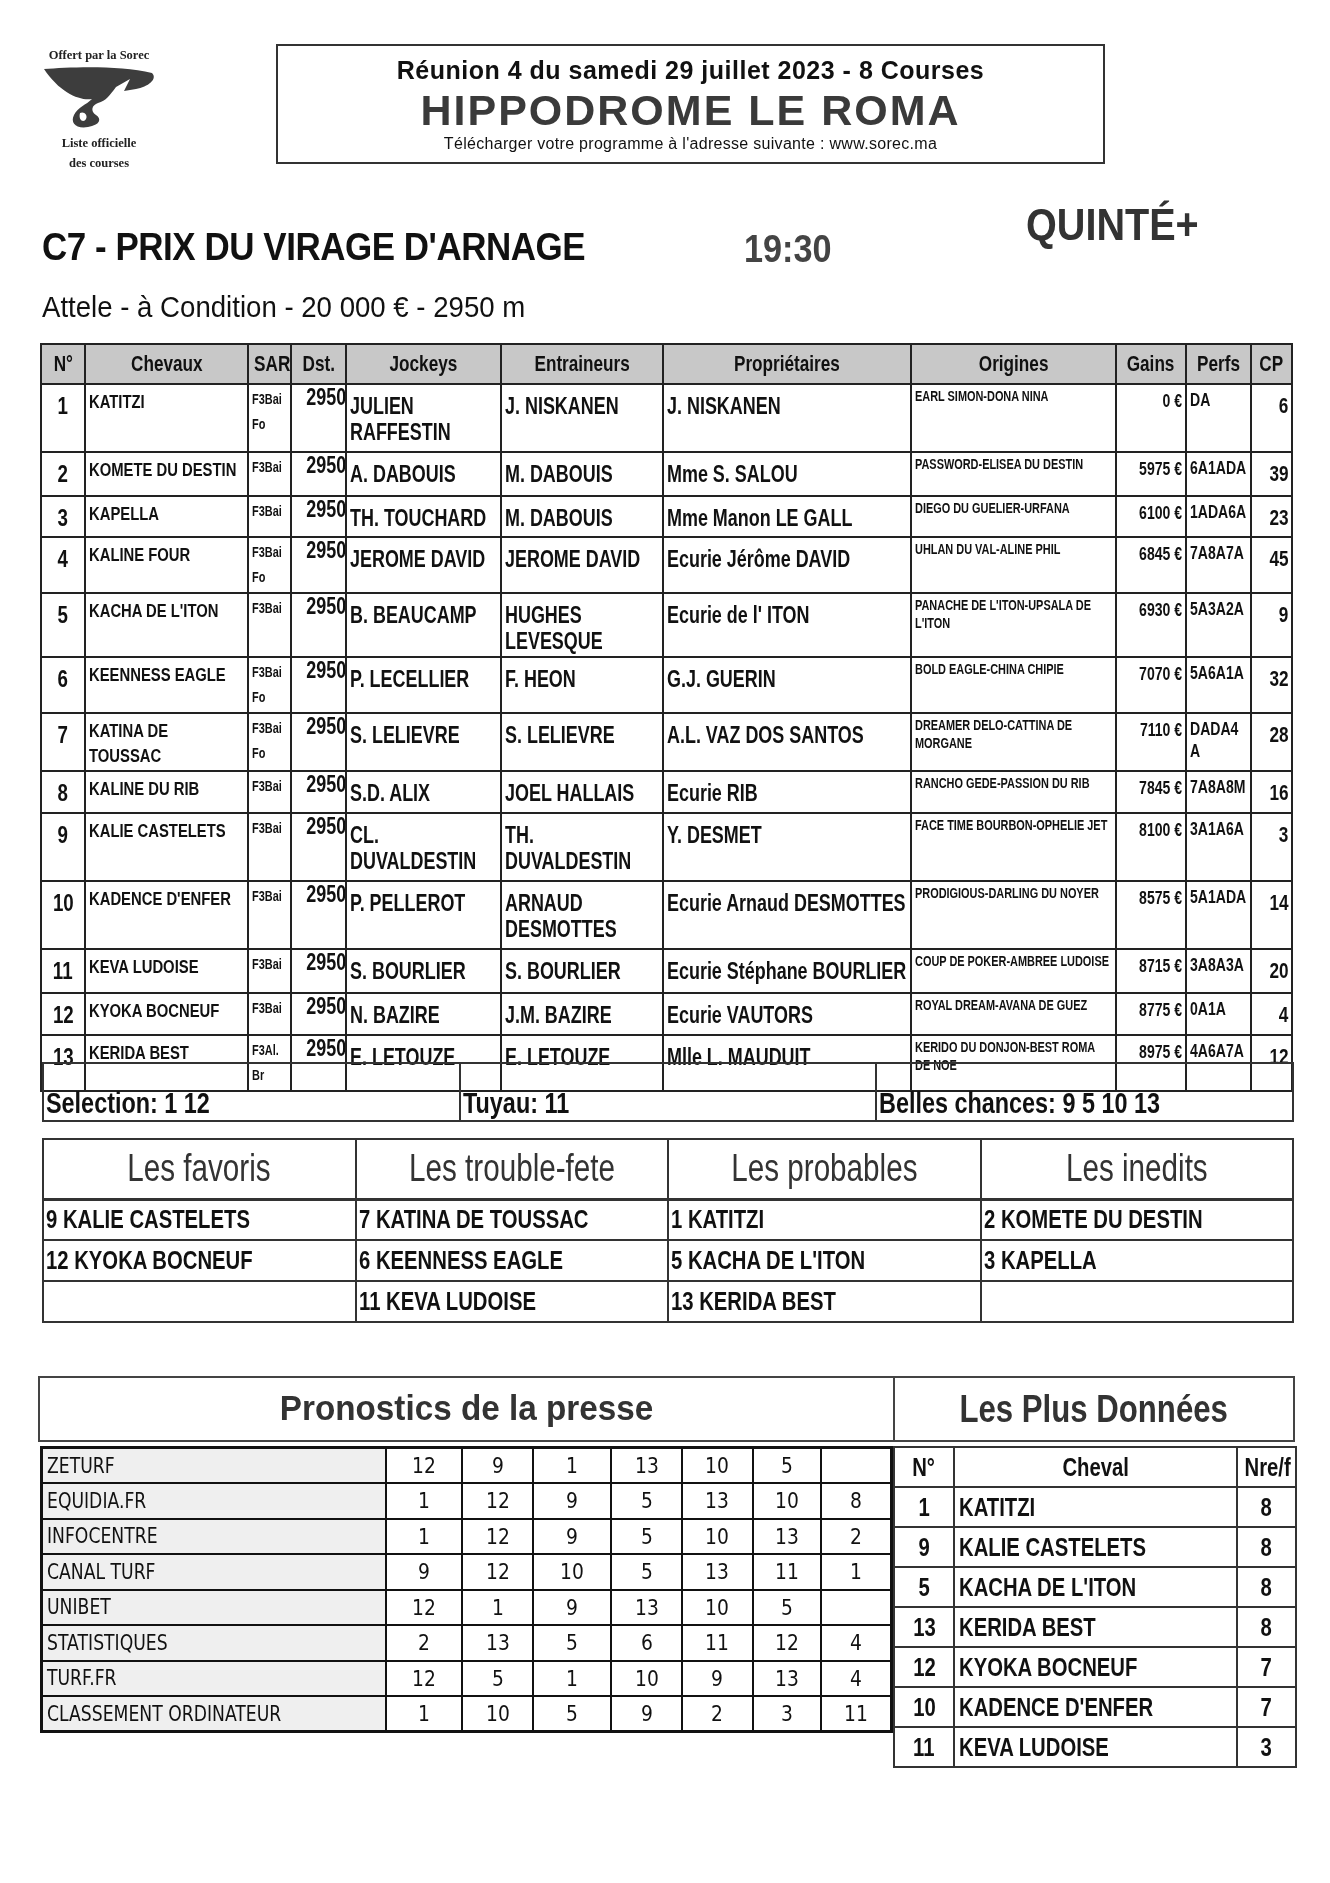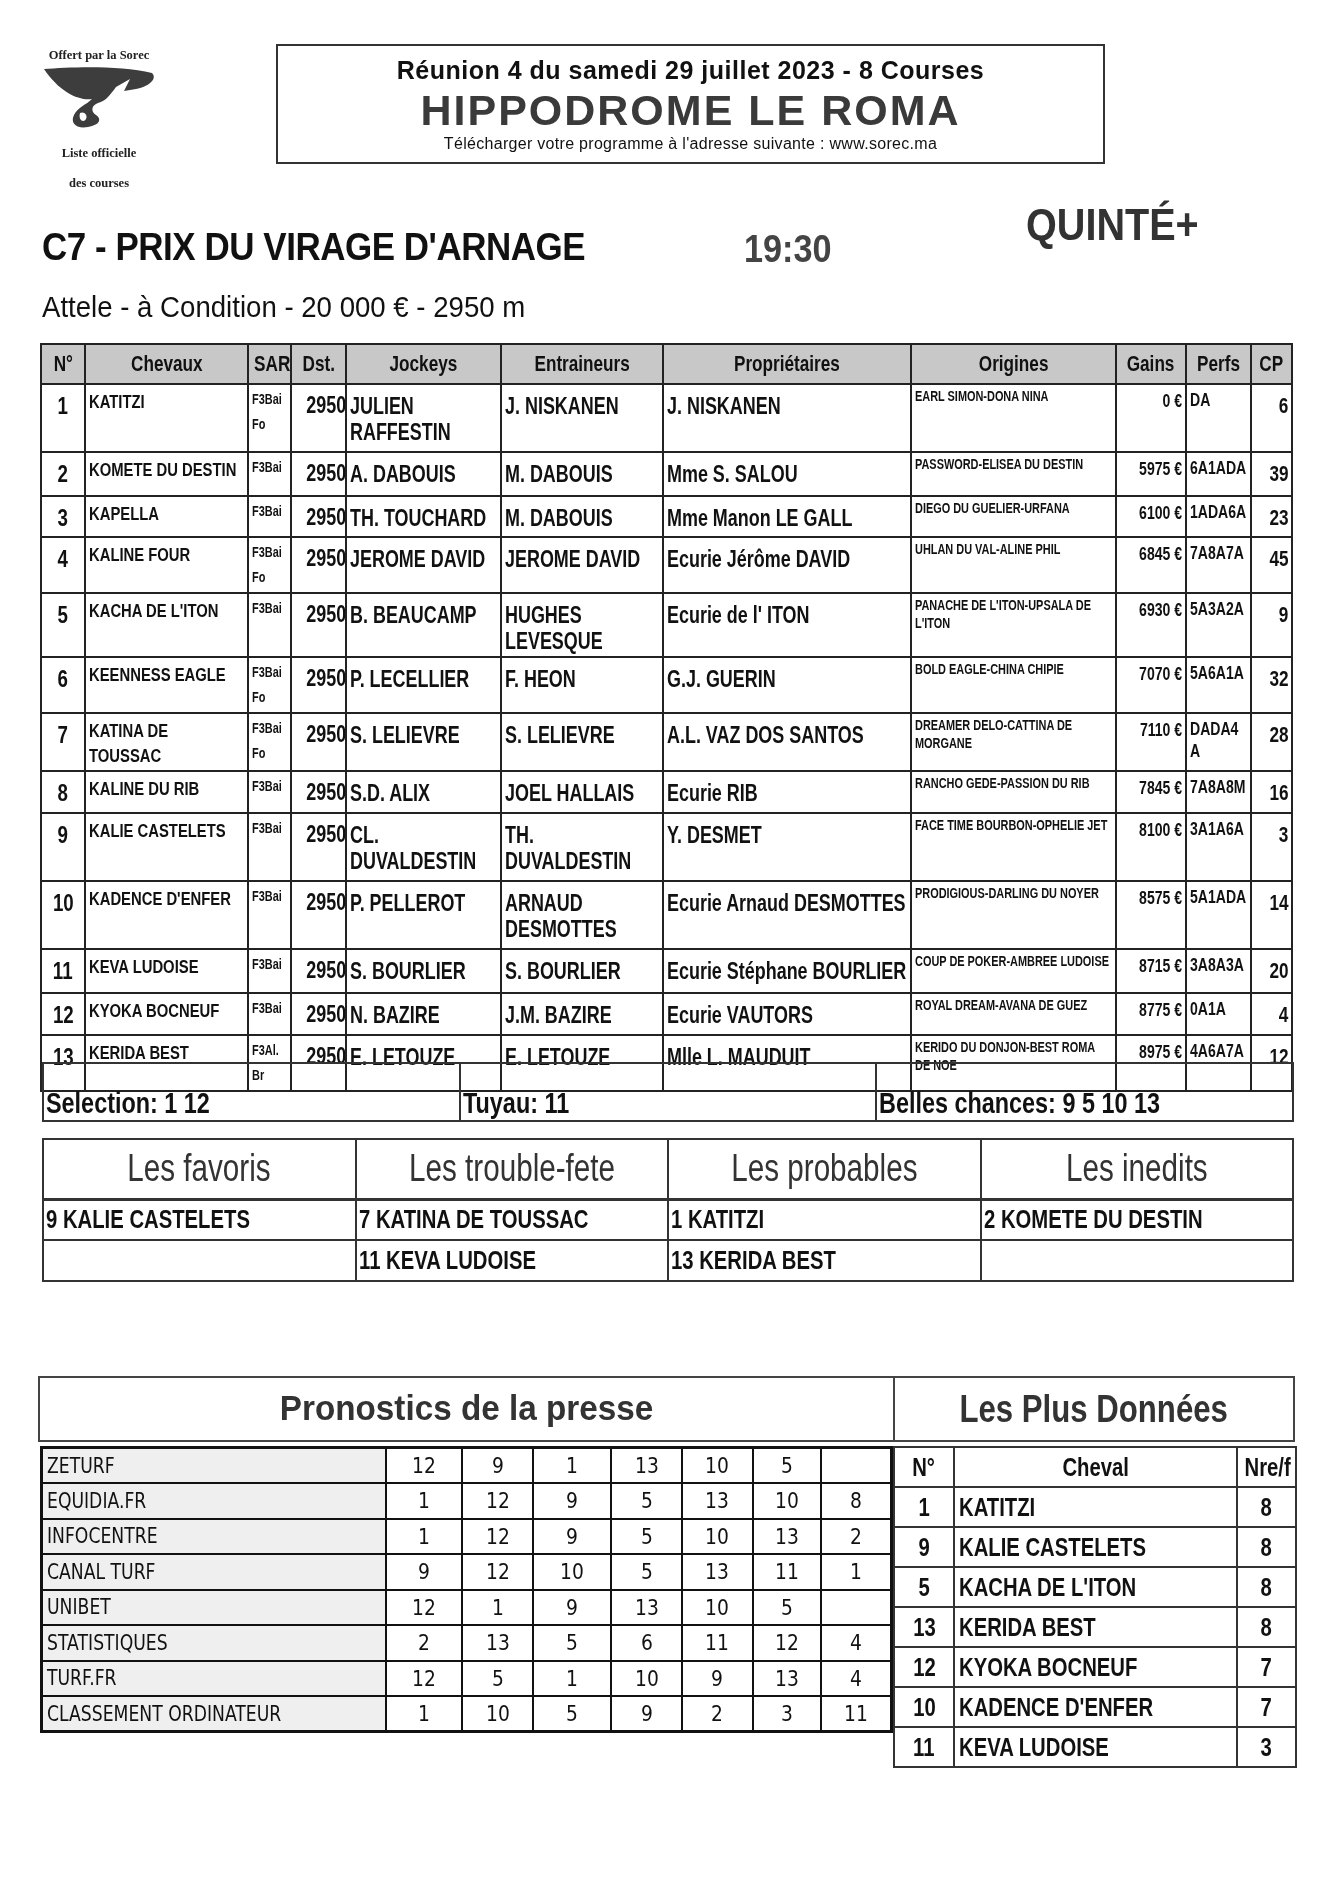--- a/index.html
+++ b/index.html
@@ -3,21 +3,21 @@
 <meta charset="utf-8">
 <style>
   * { box-sizing: border-box; margin: 0; padding: 0; }
   html, body { width: 1330px; height: 1883px; background: #ffffff; }
   body { position: relative; font-family: "Liberation Sans", sans-serif; color: #111; overflow: hidden; }
 
   
   .logo { position: absolute; left: 34px; top: 48px; width: 130px; height: 120px; text-align: center; font-family: "Liberation Serif", serif; font-weight: bold; font-size: 12.5px; color: #222; }
   .logo .top { display: block; margin-top: 0px; }
   .logo svg { display: block; margin: 2px auto 0; }
-  .logo .bottom { display: block; line-height: 16px; margin-top: 14px; }
+  .logo .bottom { display: block; line-height: 16px; margin-top: 4px; }
 
   .headbox { position: absolute; left: 276px; top: 44px; width: 829px; height: 120px; border: 2px solid #333; text-align: center; }
   .headbox .l1 { font-weight: bold; font-size: 25px; margin-top: 10px; letter-spacing: 0.5px; }
   .headbox .l2 { font-weight: bold; font-size: 43px; color: #3a3a3a; letter-spacing: 2px; line-height: 46px; margin-top: 2px; }
   .headbox .l3 { font-size: 16px; margin-top: 2px; letter-spacing: 0.3px; }
 
   .race-title { position: absolute; left: 42px; top: 226px; font-weight: bold; font-size: 38px; letter-spacing: -0.5px; transform: scaleX(0.92); transform-origin: left; white-space: nowrap; }
   .race-time { position: absolute; left: 744px; top: 228px; font-weight: bold; font-size: 38px; color: #444; transform: scaleX(0.9); transform-origin: left; }
   .quinte { position: absolute; left: 1026px; top: 200px; font-weight: bold; font-size: 44px; color: #333; transform: scaleX(0.9); transform-origin: left; }
   .race-sub { position: absolute; left: 42px; top: 290px; font-size: 30px; transform: scaleX(0.92); transform-origin: left; white-space: nowrap; }
@@ -27,21 +27,21 @@
   .main-table { position: absolute; left: 40px; top: 343px; width: 1251px; table-layout: fixed; }
   .main-table th, .main-table td { border: 2px solid #222; vertical-align: top; }
   .main-table th { background: #c8c8c8; font-weight: bold; font-size: 22px; height: 40px; vertical-align: middle; text-align: center; font-stretch: condensed; }
   .cond { display: inline-block; transform: scaleX(0.78); transform-origin: left center; white-space: nowrap; }
   .condc { display: inline-block; transform: scaleX(0.78); transform-origin: center center; white-space: nowrap; }
   .condr { display: inline-block; transform: scaleX(0.78); transform-origin: right center; white-space: nowrap; }
   .main-table td { font-weight: bold; font-size: 20px; padding: 4px 3px 2px; line-height: 25px; overflow: hidden; }
   .main-table td.num { text-align: center; font-size: 24px; padding-top: 8px; }
   .main-table td.horse { font-size: 19px; }
   .main-table td.sar { font-size: 14px; padding-top: 2px; }
-  .main-table td.dst { text-align: right; font-size: 23px; padding-top: 8px; }
+  .main-table td.dst { text-align: right; font-size: 23px; padding-top: 0; }
   .main-table td.jock, .main-table td.ent, .main-table td.prop { font-size: 23px; padding-top: 8px; line-height: 26px; }
   .main-table td.orig { font-size: 14px; line-height: 18px; padding-top: 2px; }
   .main-table td.gains { text-align: right; font-size: 18px; padding-top: 4px; }
   .main-table td.perfs { font-size: 18px; padding-top: 4px; line-height: 22px; }
   .main-table td.cp { text-align: right; font-size: 22px; padding-top: 8px; }
   .wrap2 { display: block; transform: scaleX(0.78); transform-origin: left top; width: 128%; white-space: normal; }
 
   
   .sel-table { position: absolute; left: 42px; top: 1062px; width: 1252px; height: 58px; table-layout: fixed; }
   .sel-table td { border: 2px solid #333; font-weight: bold; font-size: 30px; padding: 22px 2px 0; height: 58px; }
@@ -495,20 +495,26 @@
     </tr>
   </thead>
   <tbody id="cat-body">
       <tr>
         <td><span class="cond">9 KALIE CASTELETS</span></td>
         <td><span class="cond">7 KATINA DE TOUSSAC</span></td>
         <td><span class="cond">1 KATITZI</span></td>
         <td><span class="cond">2 KOMETE DU DESTIN</span></td>
       </tr>
       <tr>
+        <td><span class="cond">12 KYOKA BOCNEUF</span></td>
+        <td><span class="cond">6 KEENNESS EAGLE</span></td>
+        <td><span class="cond">5 KACHA DE L'ITON</span></td>
+        <td><span class="cond">3 KAPELLA</span></td>
+      </tr>
+      <tr>
         <td><span class="cond"></span></td>
         <td><span class="cond">11 KEVA LUDOISE</span></td>
         <td><span class="cond">13 KERIDA BEST</span></td>
         <td><span class="cond"></span></td>
       </tr>
     </tbody>
 </table>
 
 <div class="pron-title"><span class="condc" style="transform:scaleX(0.95)">Pronostics de la presse</span></div>
 <table class="pron-table">

